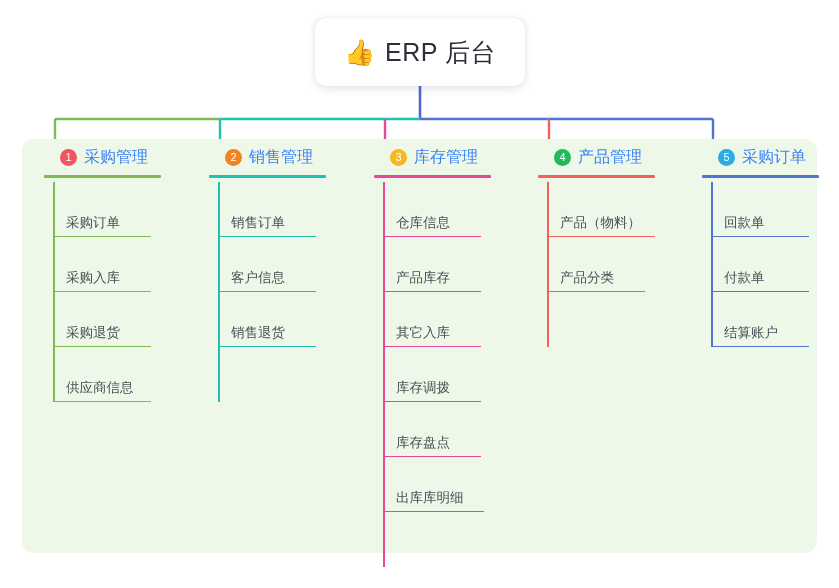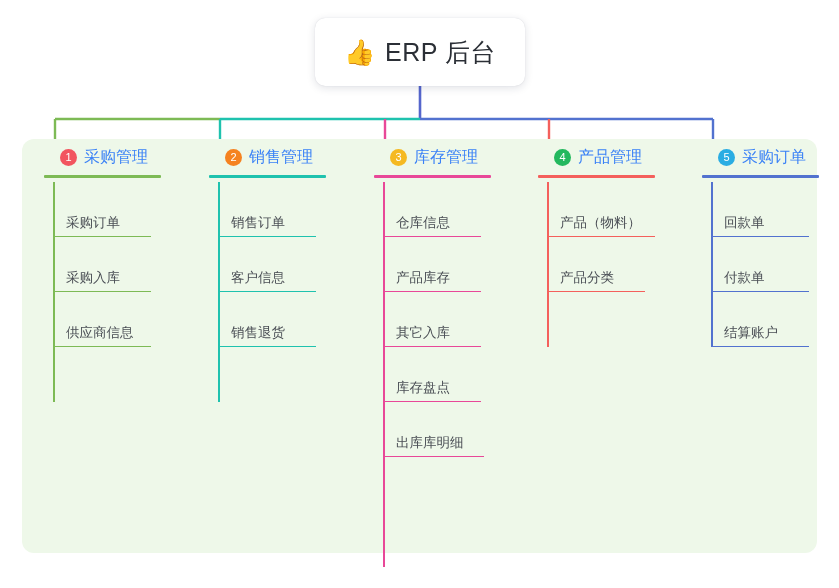--- a/index.html
+++ b/index.html
@@ -182,20 +182,25 @@
             <div class="leaf-label">采购订单</div>
             <div class="leaf-rule" style="background: rgb(125, 186, 85);"></div>
           </div>
           <div class="leaf">
             <div class="leaf-tick" style="background: rgb(125, 186, 85);"></div>
             <div class="leaf-label">采购入库</div>
             <div class="leaf-rule" style="background: rgb(125, 186, 85);"></div>
           </div>
           <div class="leaf">
             <div class="leaf-tick" style="background: rgb(125, 186, 85);"></div>
+            <div class="leaf-label">采购退货</div>
+            <div class="leaf-rule" style="background: rgb(125, 186, 85);"></div>
+          </div>
+          <div class="leaf">
+            <div class="leaf-tick" style="background: rgb(125, 186, 85);"></div>
             <div class="leaf-label">供应商信息</div>
             <div class="leaf-rule" style="background: rgb(125, 186, 85);"></div>
           </div>
         </div>
       </div>
       <div class="column" style="left: 207px;">
         <div class="col-head">
           <span class="badge" style="background: rgb(245, 130, 32);">2</span>
           <span class="col-title">销售管理</span>
         </div>
@@ -237,20 +242,25 @@
             <div class="leaf-label">产品库存</div>
             <div class="leaf-rule" style="background: rgb(232, 72, 152);"></div>
           </div>
           <div class="leaf">
             <div class="leaf-tick" style="background: rgb(232, 72, 152);"></div>
             <div class="leaf-label">其它入库</div>
             <div class="leaf-rule" style="background: rgb(232, 72, 152);"></div>
           </div>
           <div class="leaf">
             <div class="leaf-tick" style="background: rgb(232, 72, 152);"></div>
+            <div class="leaf-label">库存调拨</div>
+            <div class="leaf-rule" style="background: rgb(232, 72, 152);"></div>
+          </div>
+          <div class="leaf">
+            <div class="leaf-tick" style="background: rgb(232, 72, 152);"></div>
             <div class="leaf-label">库存盘点</div>
             <div class="leaf-rule" style="background: rgb(232, 72, 152);"></div>
           </div>
           <div class="leaf">
             <div class="leaf-tick" style="background: rgb(232, 72, 152);"></div>
             <div class="leaf-label">出库库明细</div>
             <div class="leaf-rule" style="background: rgb(232, 72, 152); width: 88px;"></div>
           </div>
         </div>
       </div>

